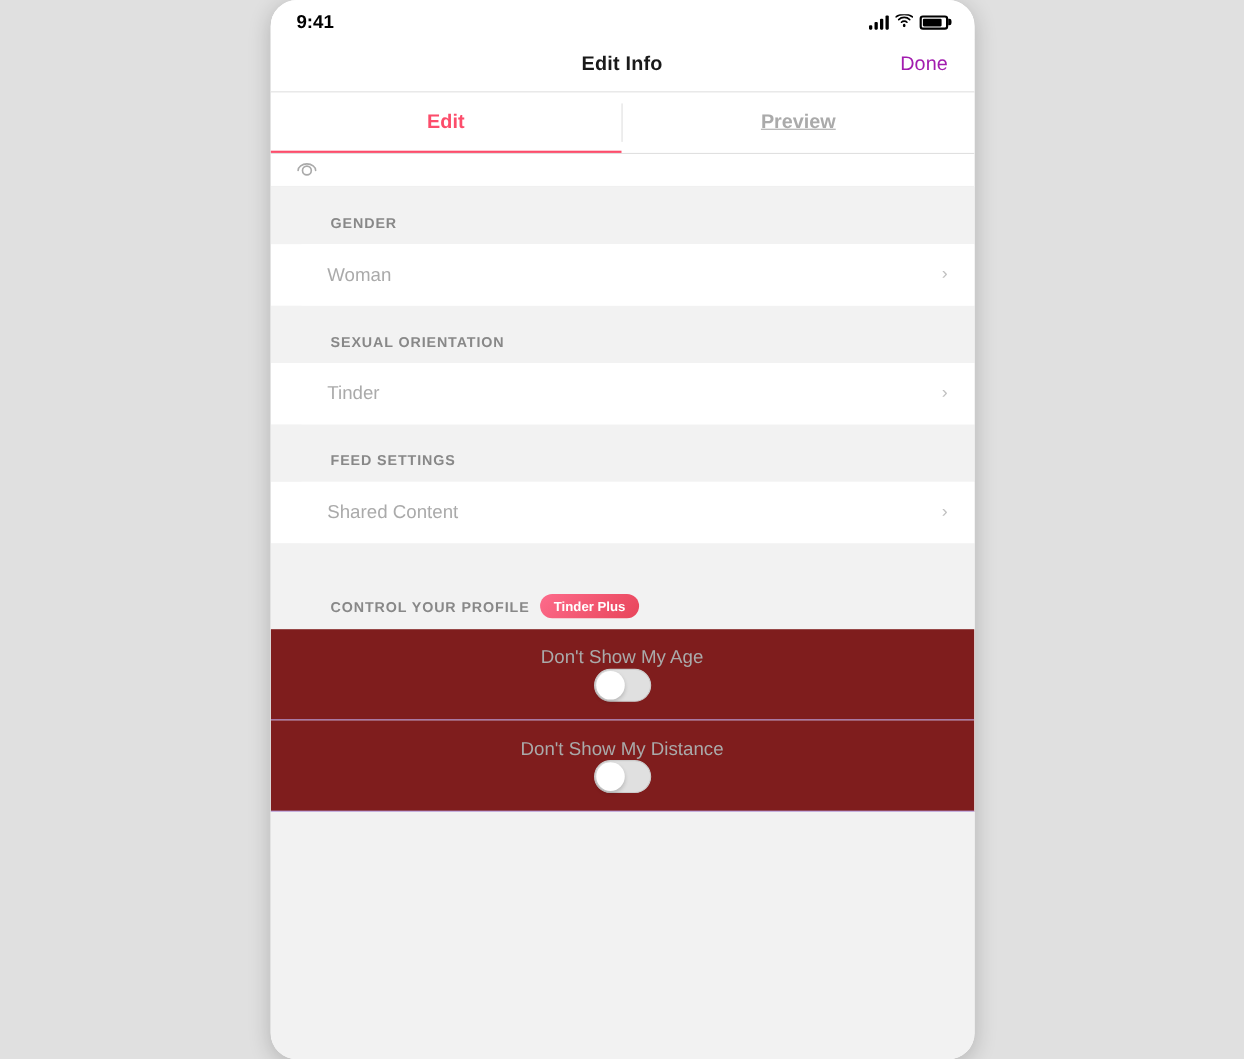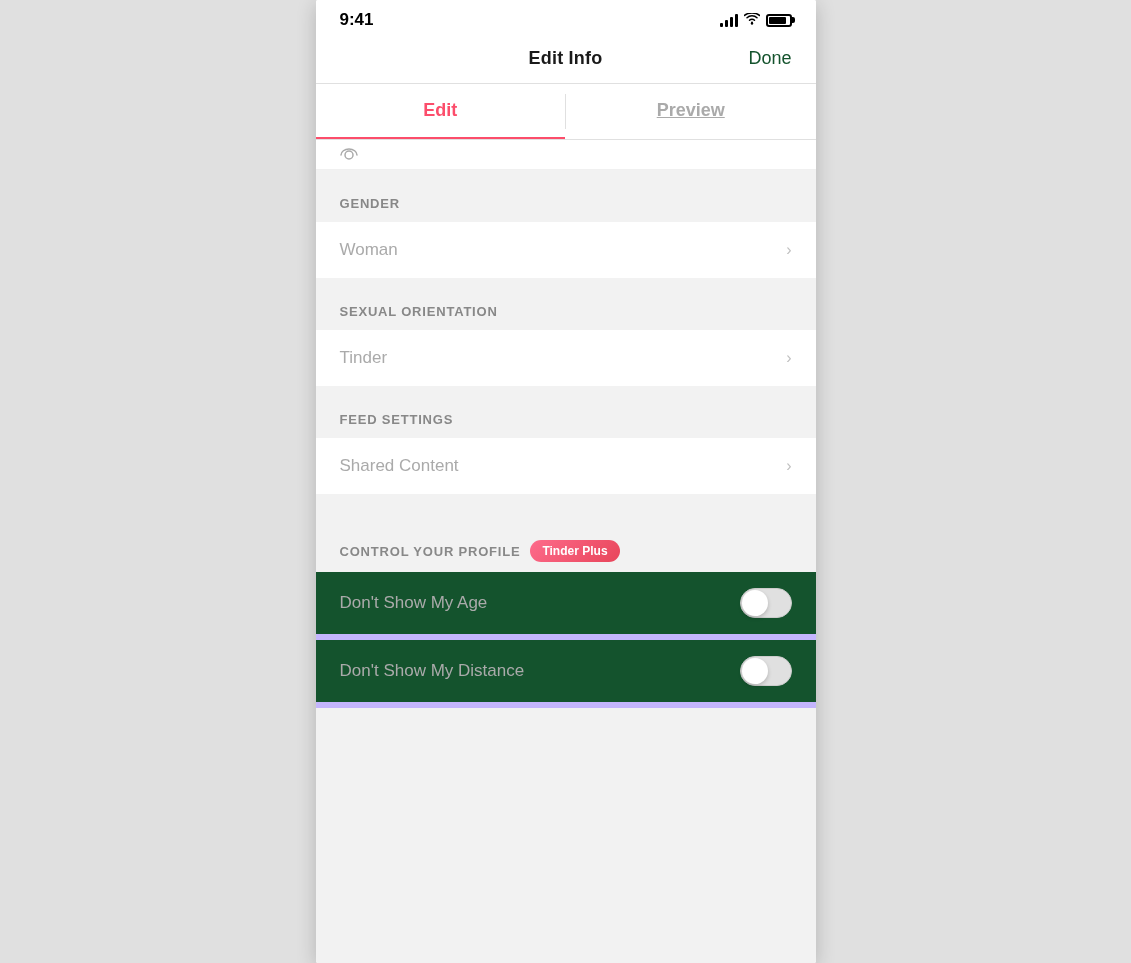--- a/index.html
+++ b/index.html
@@ -11,24 +11,24 @@
     body {
       background: #e0e0e0;
       display: flex;
       justify-content: center;
       align-items: center;
       min-height: 100vh;
       font-family: -apple-system, BlinkMacSystemFont, 'Helvetica Neue', Arial, sans-serif;
     }
 
     .phone-frame {
-      width: 500px;
+      width: 640px;
       min-height: 963px;
       background: #ffffff;
-      border-radius: 2px;
+      border-radius: 24px;
       overflow: hidden;
       box-shadow: 0 4px 20px rgba(0,0,0,0.2);
       display: flex;
       flex-direction: column;
     }
 
     .status-bar {
       background: #ffffff;
       display: flex;
       justify-content: space-between;
@@ -112,21 +112,21 @@
       font-weight: 700;
       color: #1a1a1a;
       letter-spacing: 0.2px;
     }
 
     .nav-done {
       position: absolute;
       right: 24px;
       font-size: 18px;
       font-weight: 500;
-      color: #14532d;
+      color: #a21caf;
       cursor: pointer;
     }
 
     .tab-bar {
       background: #ffffff;
       display: flex;
       border-bottom: 1px solid #e0e0e0;
     }
 
     .tab-item {
@@ -164,38 +164,40 @@
       background: #f2f2f2;
       padding: 16px 24px 10px;
     }
 
     .section-header-text {
       font-size: 13px;
       font-weight: 600;
       color: #888;
       letter-spacing: 0.8px;
       text-transform: uppercase;
+      margin-left: 31px;
     }
 
     .section-body {
       background: #ffffff;
     }
 
     .list-item {
       display: flex;
       justify-content: space-between;
       align-items: center;
       padding: 18px 24px;
       border-bottom: 1px solid #f0f0f0;
       background: #ffffff;
       cursor: pointer;
     }
 
     .list-item:last-child {
       border-bottom: none;
+      margin-left: 28px;
     }
 
     .list-item-text {
       font-size: 17px;
       color: #aaa;
     }
 
     .chevron {
       color: #c0c0c0;
       font-size: 16px;
@@ -226,22 +228,23 @@
       font-weight: 700;
       padding: 4px 12px;
       border-radius: 20px;
     }
 
     .toggle-container {
       display: flex;
       justify-content: space-between;
       align-items: center;
       padding: 16px 24px;
-      background: #14532d;
-      border-bottom: 6px solid #c4b5fd;
+      background: #7f1d1d;
+      border-bottom: 1px solid #c4b5fd;
+      flex-direction: column;
     }
 
     .toggle-label {
       font-size: 17px;
       color: #aaa;
     }
 
     .toggle {
       width: 52px;
       height: 30px;

